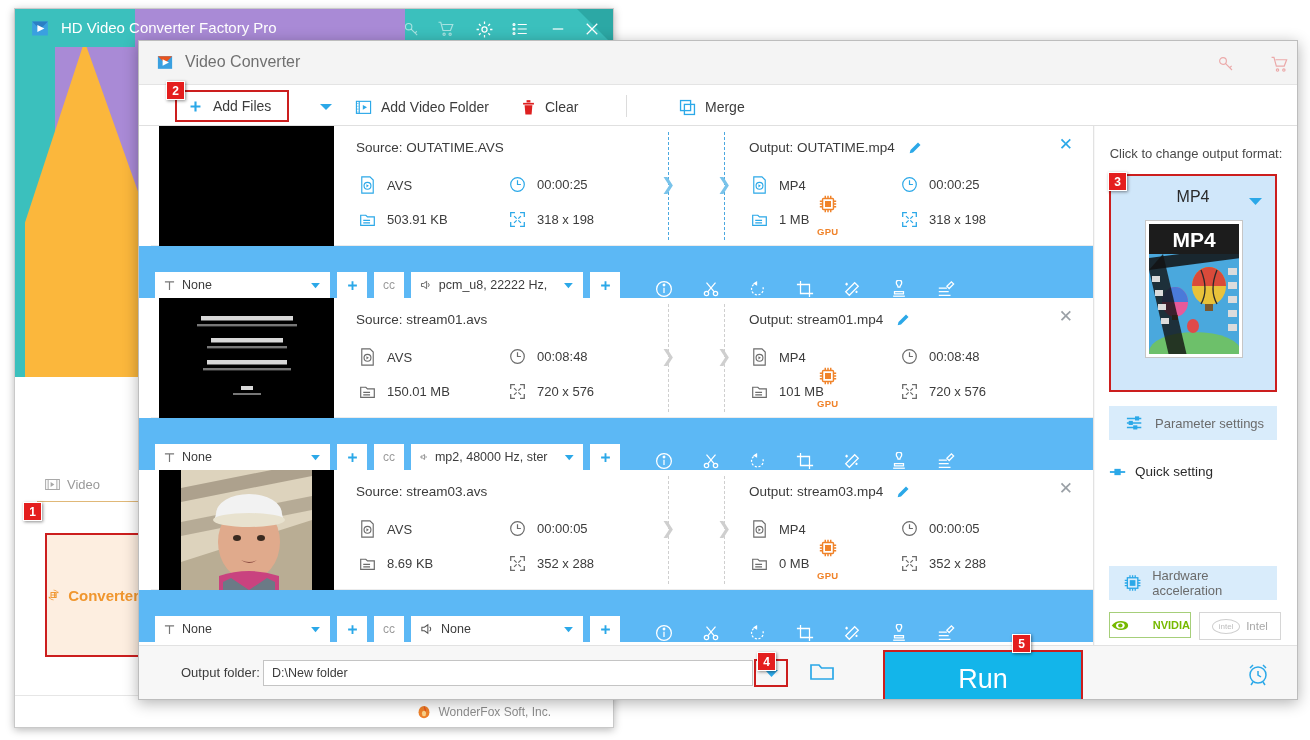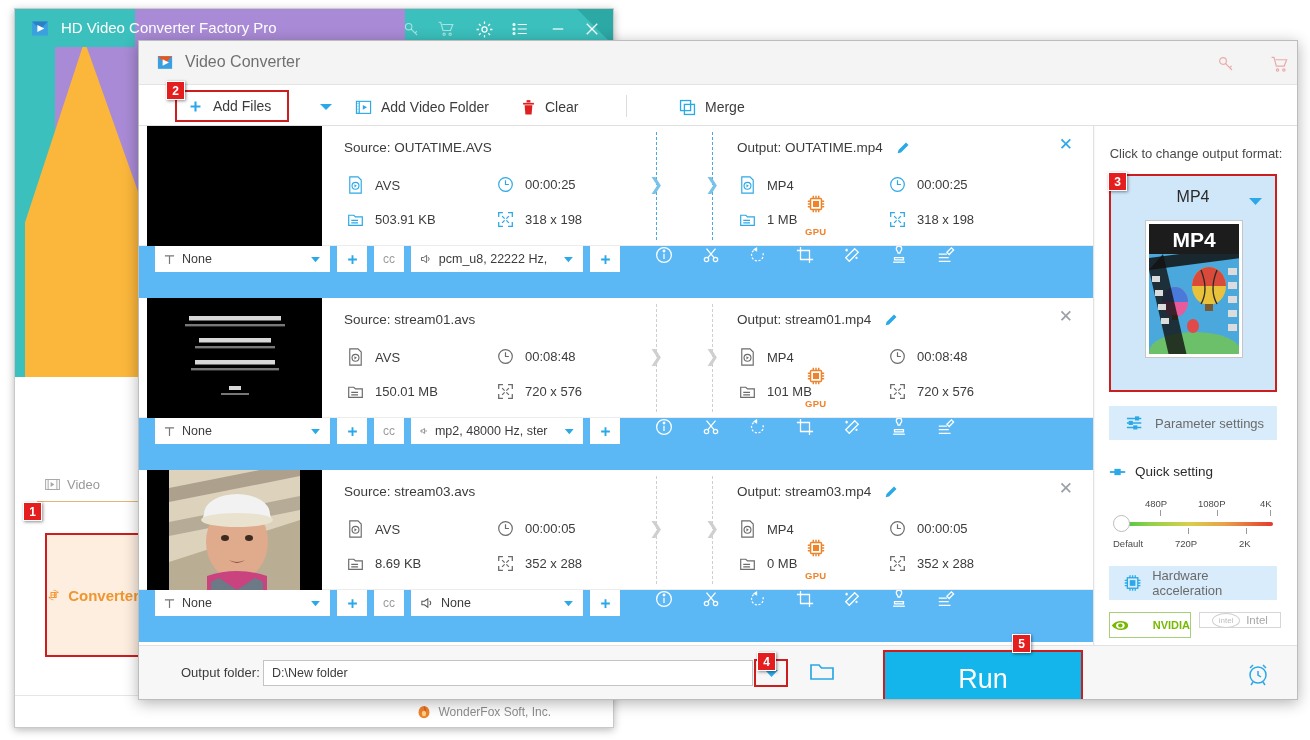--- a/index.html
+++ b/index.html
@@ -135,20 +135,21 @@
   
   #file-list {
     position: absolute; left: 0; top: 85px; width: 955px; bottom: 54px;
     background: #ffffff; border-right: 1px solid #e2e2e2;
     overflow: hidden;
   }
   .file-entry { position: relative; width: 100%; }
   .file-main {
     position: relative; height: 120px; background: #ffffff;
     border-bottom: 1px solid #ececec;
+    margin-left: 12px;
   }
   .thumb {
     position: absolute; left: 8px; top: 0; width: 175px; height: 120px;
     background: #000000; overflow: hidden;
   }
   .src-title {
     position: absolute; left: 205px; top: 14px;
     font-size: 13.5px; color: #3c3c3c;
   }
   .meta-cell {
@@ -182,21 +183,21 @@
   }
   .row-close {
     position: absolute; right: 20px; top: 10px;
     font-size: 17px; color: #9aa0a6; line-height: 1;
   }
   .row-close.blue { color: #2ba8e8; }
 
   
   .action-bar {
     position: relative; height: 52px; background: #5cb8f5;
-    display: flex; align-items: flex-start; padding-left: 16px; gap: 7px;
+    display: flex; align-items: flex-end; padding-left: 16px; gap: 7px;
   }
   .sel-box {
     height: 26px; background: #ffffff; border: 1px solid #ffffff;
     display: flex; align-items: center; gap: 7px;
     padding: 0 8px; font-size: 12.5px; color: #3c3c3c;
   }
   .sel-sub { width: 175px; justify-content: space-between; }
   .sel-aud { width: 172px; justify-content: space-between; gap: 16px; }
   .sel-left { display: flex; align-items: center; gap: 7px; overflow: hidden; white-space: nowrap; }
   .plus-box {
@@ -267,21 +268,21 @@
     background: #d9ecfb; display: flex; align-items: center; gap: 10px;
     padding-left: 14px; font-size: 13px; color: #6b6b6b;
   }
   #gpu-row { position: absolute; left: 14px; top: 486px; display: flex; gap: 8px; }
   #nvidia-chip {
     width: 82px; height: 26px; border: 1px solid #a6cf7a; background: #ffffff;
     display: flex; align-items: center; justify-content: space-between; gap: 12px;
   }
   #nvidia-txt { font-size: 11px; color: #76b900; font-weight: bold; }
   #intel-chip {
-    width: 82px; height: 16px; border: 1px solid #d6d6d6; background: #ffffff;
+    width: 82px; height: 28px; border: 1px solid #d6d6d6; background: #ffffff;
     display: flex; align-items: center; justify-content: center; gap: 6px;
   }
   #intel-txt { font-size: 11.5px; color: #a8a8a8; }
   #intel-oval {
     width: 28px; height: 15px; border: 1px solid #cfcfcf; border-radius: 50%;
     font-size: 8px; color: #bdbdbd; display: flex; align-items: center; justify-content: center;
   }
 
   
   #bottom-bar {
@@ -1052,37 +1053,20 @@
     </div>
 
     <div id="quick-label">
       <svg width="18" height="12" viewBox="0 0 20 12">
         <path d="M1 6 h17" stroke="#2ba8e8" stroke-width="2"></path>
         <rect x="6" y="2.5" width="7" height="7" fill="#2ba8e8"></rect>
       </svg>
       <span>Quick setting</span>
     </div>
 
-    <div id="slider-wrap">
-      <div id="slider-track"></div>
-      <div id="slider-handle"></div>
-
-      <div class="tick" style="left:47px; top:12px;"></div>
-      <div class="tick" style="left:104px; top:12px;"></div>
-      <div class="tick" style="left:157px; top:12px;"></div>
-      <div class="tick" style="left:75px; top:30px;"></div>
-      <div class="tick" style="left:133px; top:30px;"></div>
-
-      <div class="tick-lbl" style="left:32px; top:0px;">480P</div>
-      <div class="tick-lbl" style="left:85px; top:0px;">1080P</div>
-      <div class="tick-lbl" style="left:147px; top:0px;">4K</div>
-      <div class="tick-lbl" style="left:0px; top:40px;">Default</div>
-      <div class="tick-lbl" style="left:62px; top:40px;">720P</div>
-      <div class="tick-lbl" style="left:126px; top:40px;">2K</div>
-    </div>
 
     <div id="hw-btn">
       <svg width="20" height="20" viewBox="0 0 22 22" fill="none" stroke="#2ba8e8" stroke-width="1.5">
         <rect x="5" y="5" width="12" height="12"></rect>
           <rect x="8.5" y="8.5" width="5" height="5" fill="#2ba8e8"></rect>
         <path d="M8 5 V2 M11 5 V2 M14 5 V2 M8 17 v3 M11 17 v3 M14 17 v3 M5 8 H2 M5 11 H2 M5 14 H2 M17 8 h3 M17 11 h3 M17 14 h3"></path>
       </svg>
       <span>Hardware acceleration</span>
     </div>
 

